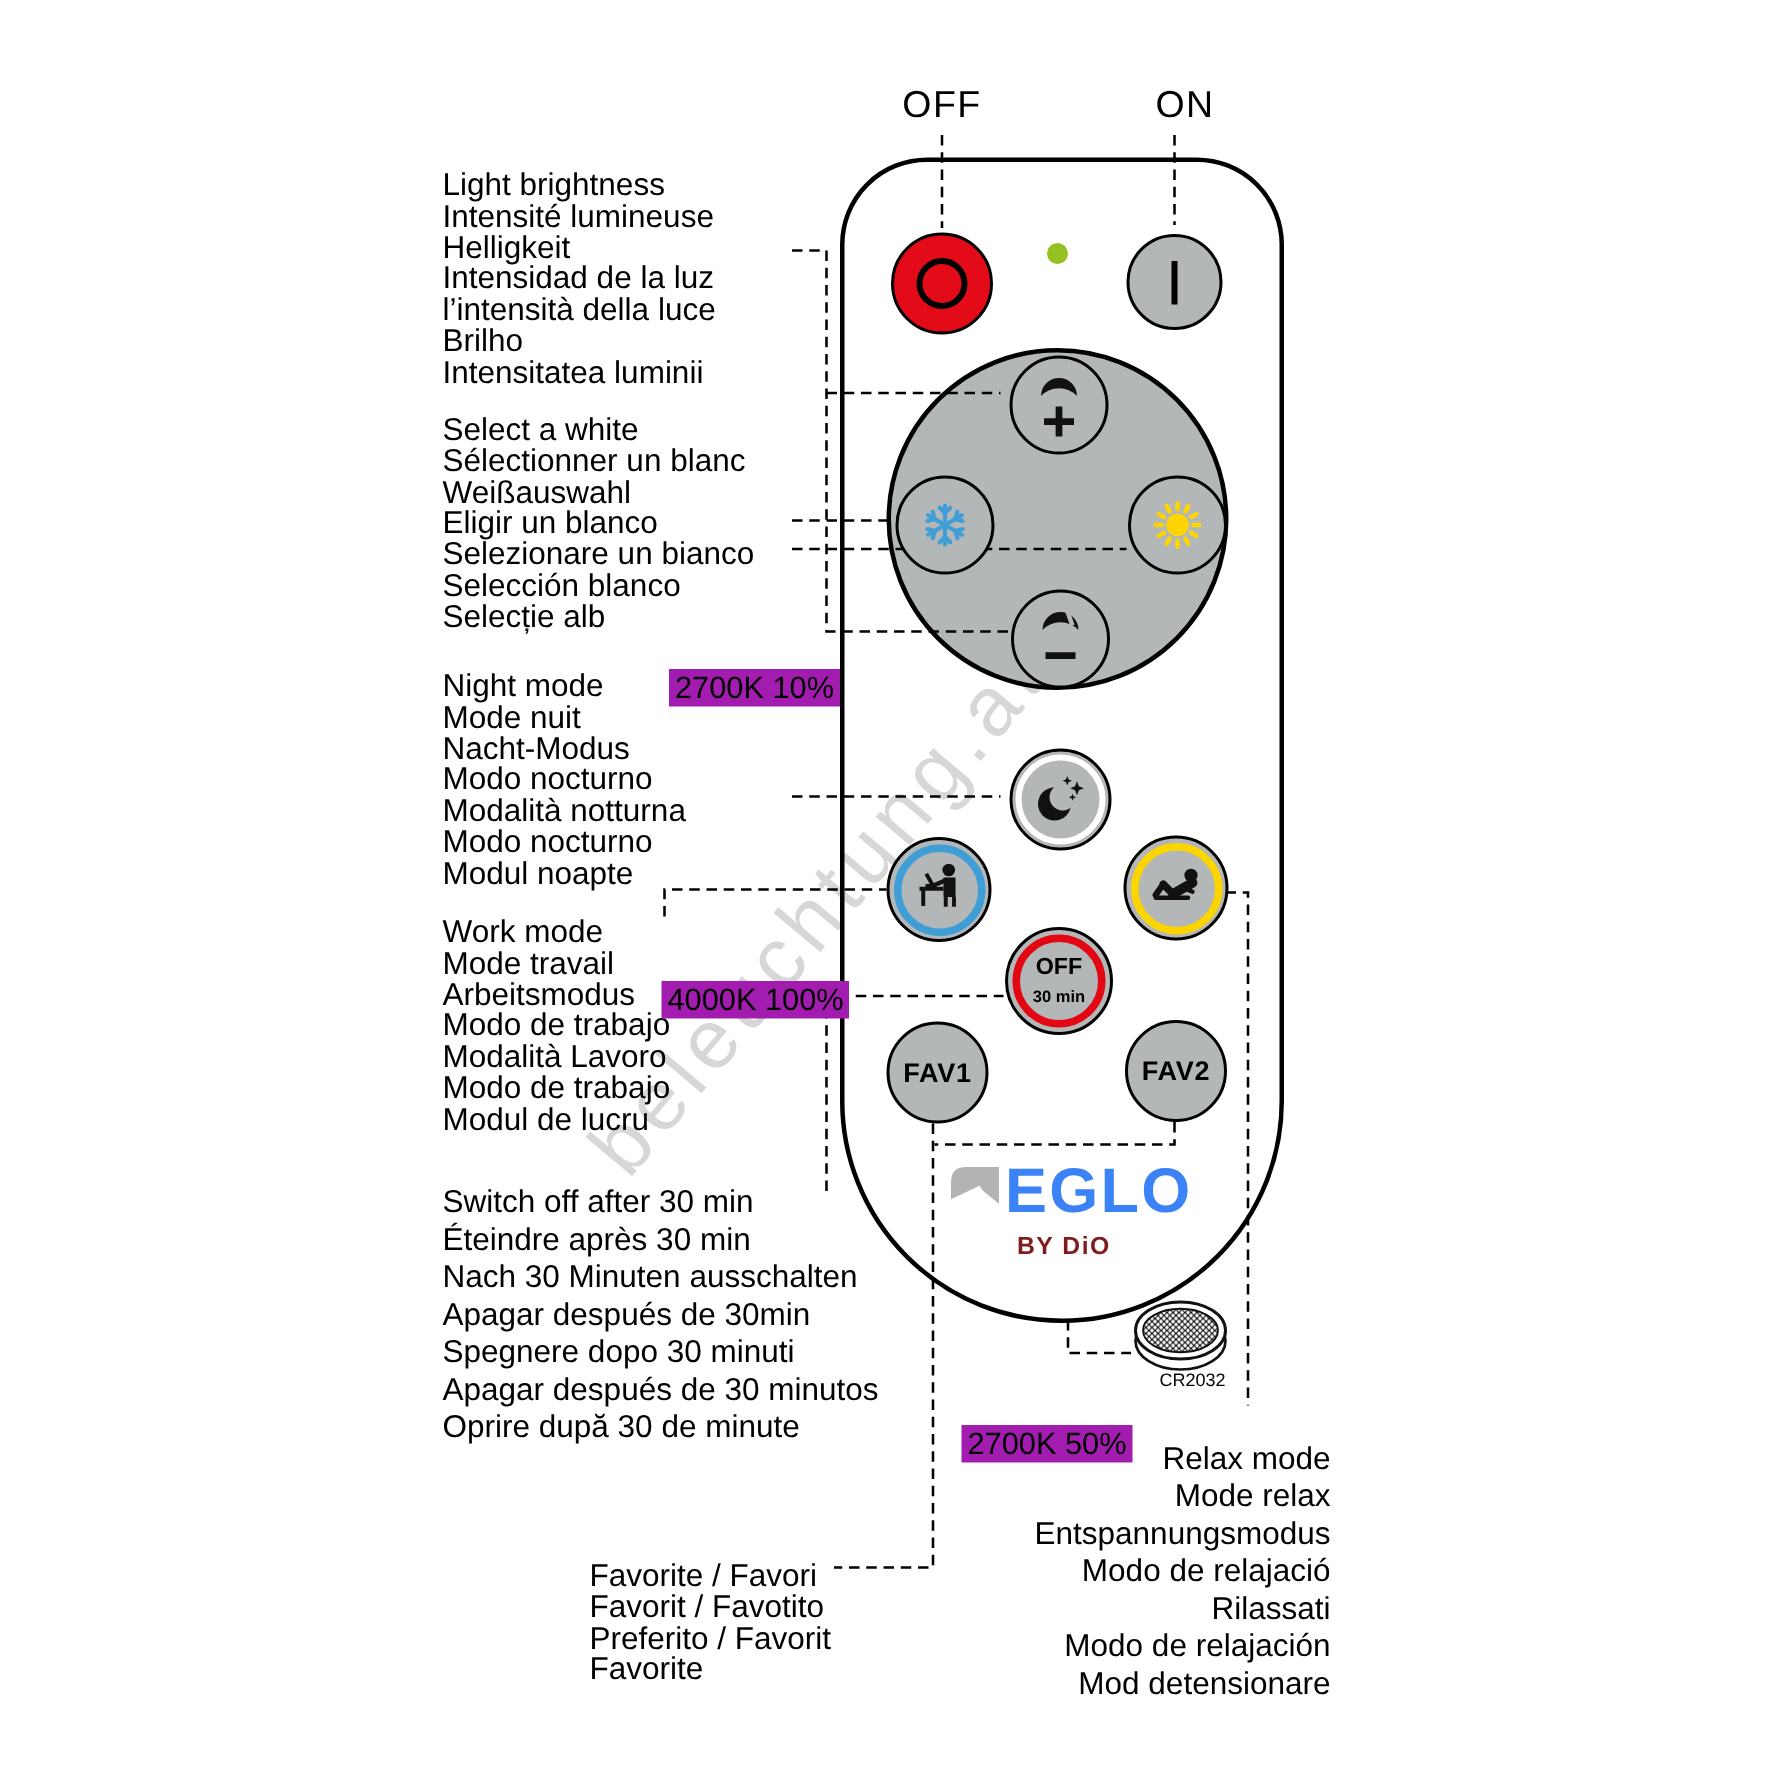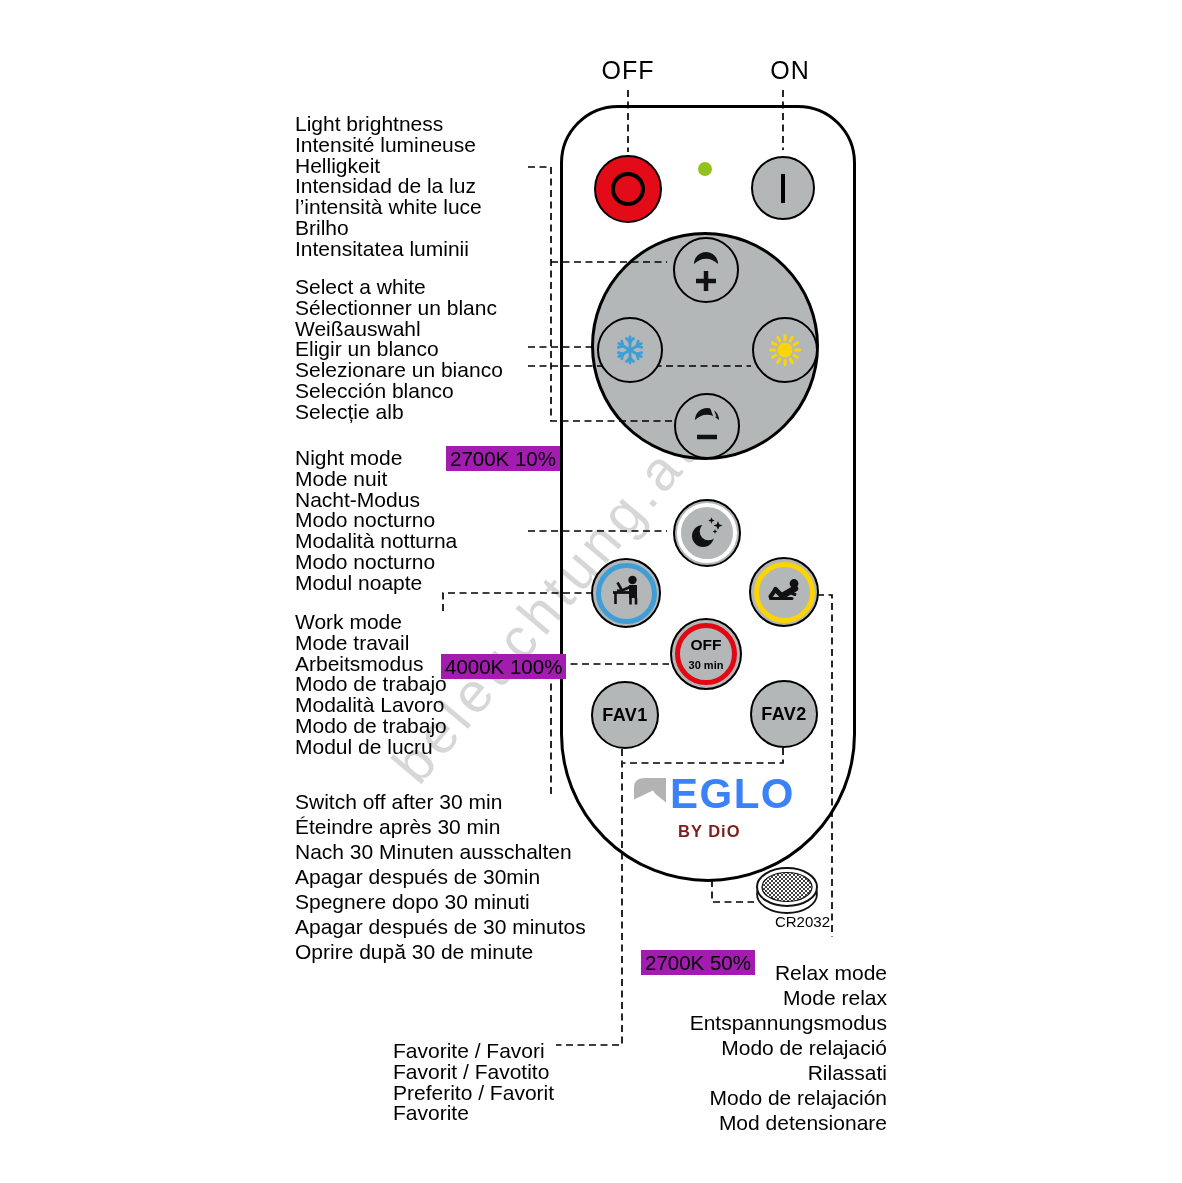--- a/index.html
+++ b/index.html
@@ -61,22 +61,22 @@
   .label-off{left:588px;top:56px;}
   .label-on{left:750px;top:56px;}
 
   
   .logo-mark{position:absolute;left:634px;top:778px;z-index:6;}
   .logo-text{position:absolute;left:670px;top:773px;font-size:42px;line-height:42px;
     font-weight:700;color:#3b82f6;letter-spacing:1.5px;z-index:6;}
   .logo-byline{position:absolute;left:678px;top:822px;font-size:16.5px;font-weight:700;
     color:#7f1d1d;letter-spacing:1px;z-index:6;}
   .battery{position:absolute;left:754px;top:863px;z-index:6;}
-  .battery-label{position:absolute;left:760px;top:913px;width:70px;text-align:right;
-    font-size:15px;z-index:7;}
+  .battery-label{position:absolute;left:760px;top:913px;width:70px;text-align:center;
+    font-size:12px;z-index:7;}
 
   
   .block{position:absolute;font-size:21px;line-height:20.8px;white-space:nowrap;z-index:7;}
   .block.wide{line-height:25px;margin-top:12px;}
   .b-brightness{left:295px;top:114px;}
   .b-white{left:295px;top:277px;}
   .b-night{left:295px;top:448px;}
   .b-work{left:295px;top:612px;}
   .b-switchoff{left:295px;top:777px;}
   .b-favorite{left:393px;top:1041px;}
@@ -287,21 +287,21 @@
     <ellipse cx="33" cy="24" rx="25" ry="14.5" fill="url(#hatch)" stroke="#111" stroke-width="1.2"></ellipse>
   </svg>
   <div class="battery-label">CR2032</div>
 
   <div class="block b-brightness">
 
   <div class="tline">Light brightness</div>
       <div class="tline">Intensité lumineuse</div>
       <div class="tline">Helligkeit</div>
       <div class="tline">Intensidad de la luz</div>
-      <div class="tline">l’intensità white luce</div>
+      <div class="tline">l’intensità della luce</div>
       <div class="tline">Brilho</div>
       <div class="tline">Intensitatea luminii</div>
     </div>
   <div class="block b-white">
 
   <div class="tline">Select a white</div>
       <div class="tline">Sélectionner un blanc</div>
       <div class="tline">Weißauswahl</div>
       <div class="tline">Eligir un blanco</div>
       <div class="tline">Selezionare un bianco</div>

